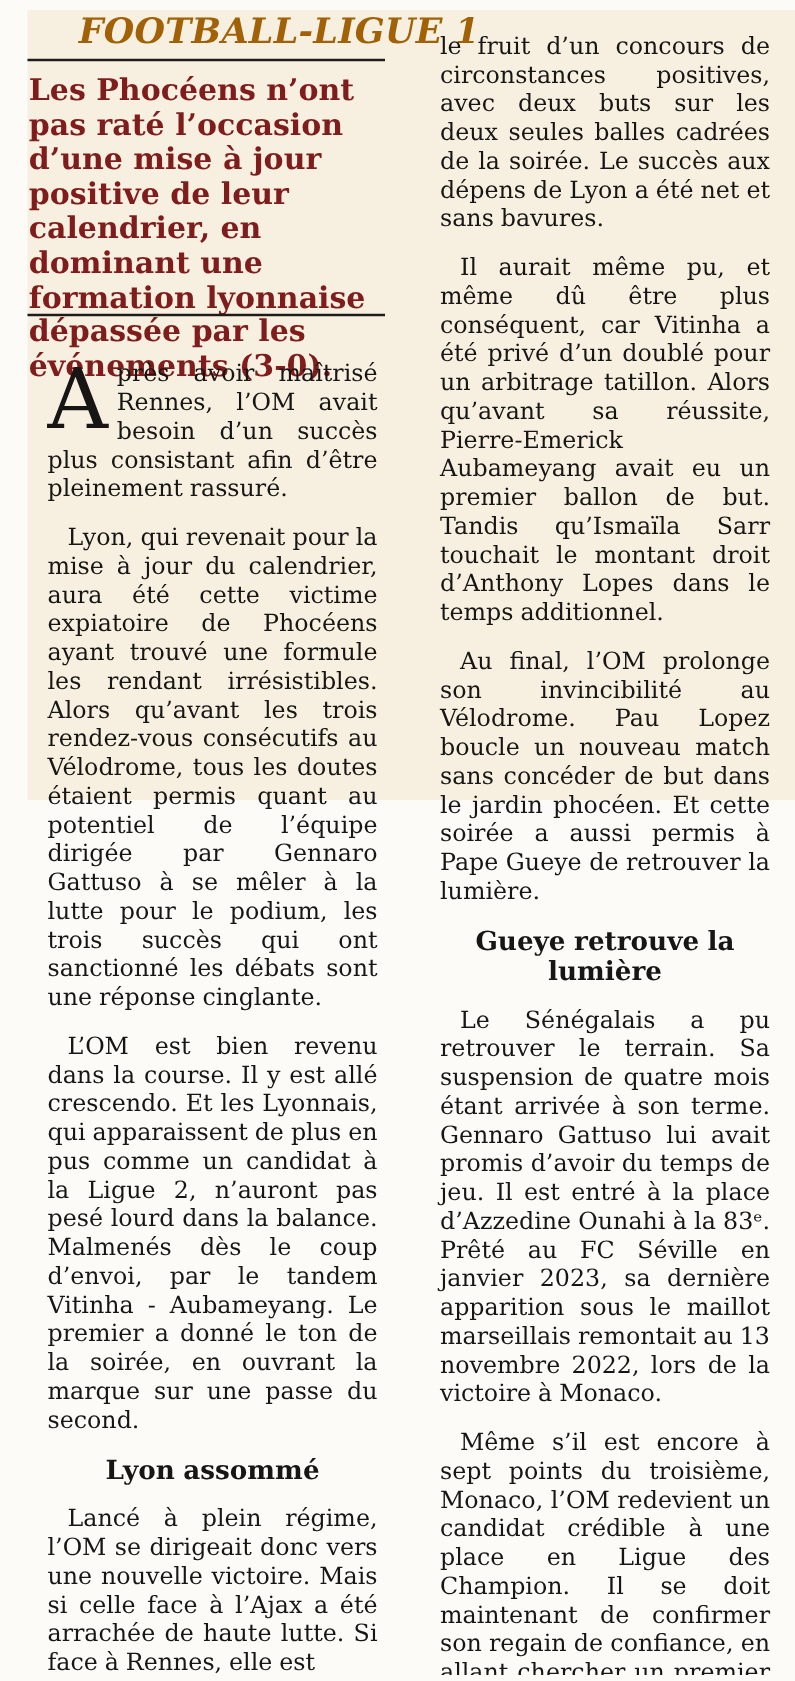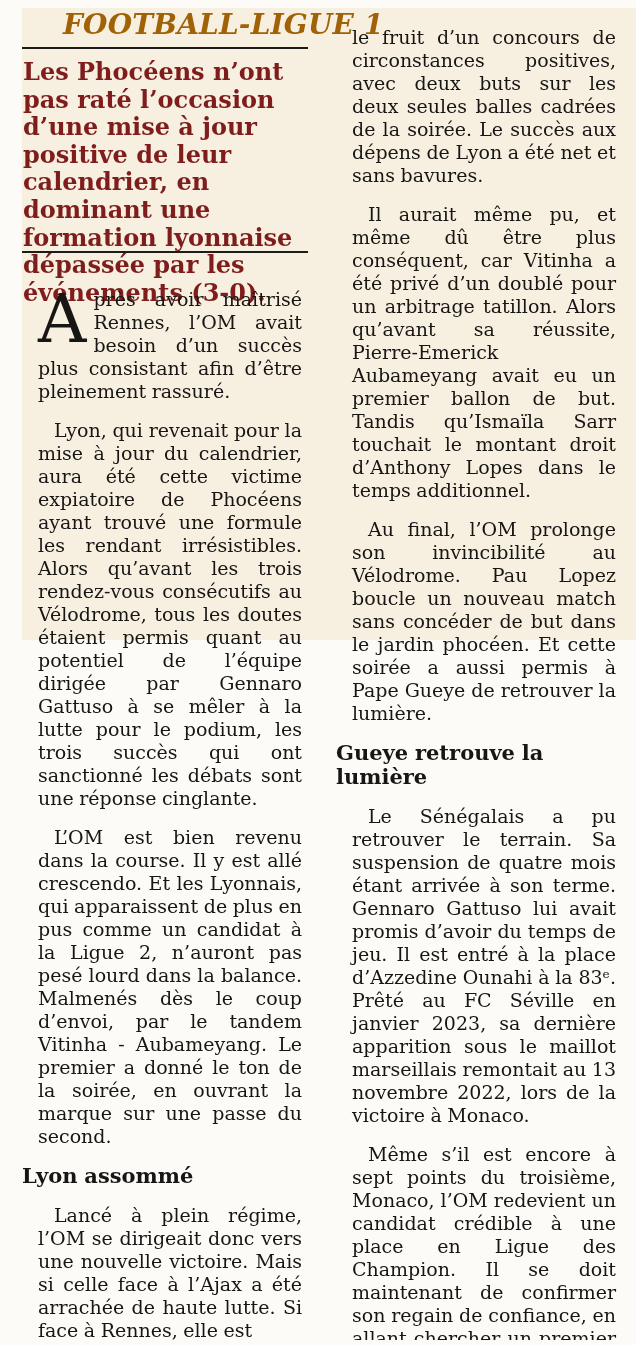--- a/index.html
+++ b/index.html
@@ -45,21 +45,21 @@
   .col-left  { left: 22px;  top: 272px; width: 296px; height: 1073px; }
   .col-right { left: 336px; top: 10px;  width: 296px; height: 1330px; }
   .dropcap {
     float: left;
     font-size: 67px; line-height: 60px;
     padding: 1px 7px 0 0;
     font-weight: 400;
   }
   .subhead {
     font-size: 21px; line-height: 24px; font-weight: bold;
-    margin: 13px 0 1px 0; text-align: left;
+    margin: 13px 0 1px 0; text-align: center;
   }
 </style>
 </head>
 <body>
 
 <div class="panel" style="background-color: rgb(247, 240, 224);"></div>
 
 <div class="kicker" style="color: #a16207; padding-left: 40px;">FOOTBALL-LIGUE 1</div>
 
 <div class="rule rule-top"></div>

